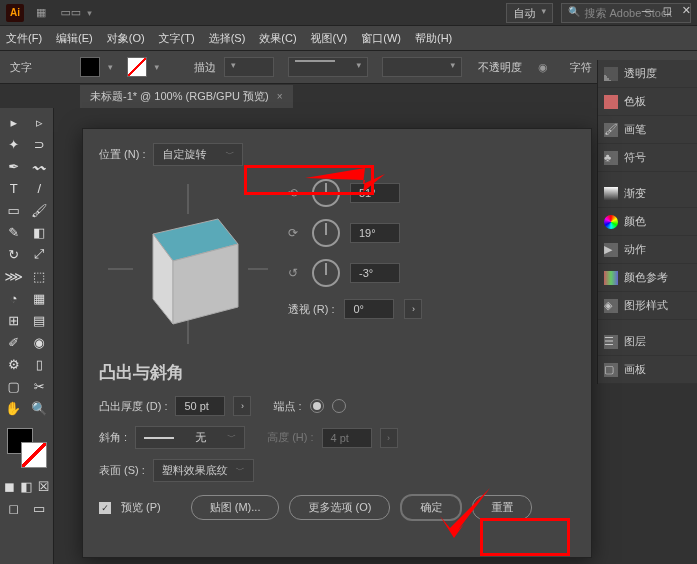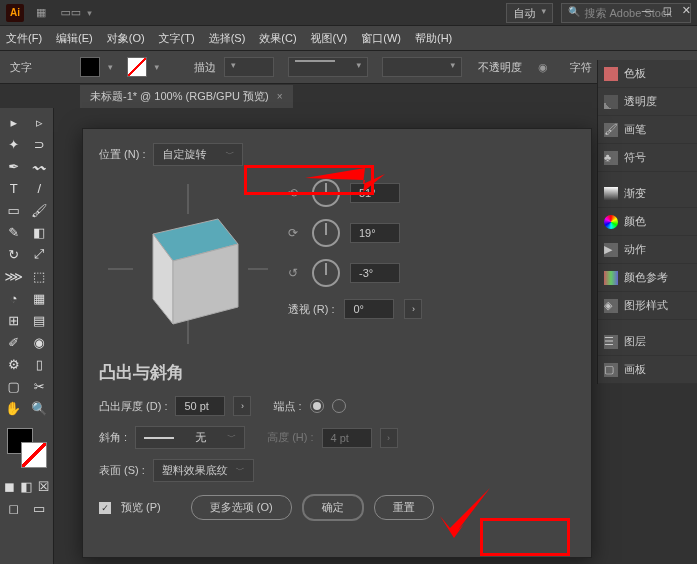--- a/index.html
+++ b/index.html
@@ -189,26 +189,26 @@
       </div>
     <div class="toolrow">
         <div class="tool">◻</div>
         <div class="tool">▭</div>
       </div>
   </div>
 </div>
 
 <div class="rightcol">
   <div class="panel-item">
+      <span class="picon" style="background:linear-gradient(45deg,#888 25%,#555 25%)"></span>
+      <span>透明度</span>
+    </div>
+  <div class="panel-item">
       <span class="picon" style="background:#c66"></span>
       <span>色板</span>
-    </div>
-  <div class="panel-item">
-      <span class="picon" style="background:linear-gradient(45deg,#888 25%,#555 25%)"></span>
-      <span>透明度</span>
     </div>
   <div class="panel-item">
       <span class="picon">🖌</span>
       <span>画笔</span>
     </div>
   <div class="panel-item">
       <span class="picon">♣</span>
       <span>符号</span>
     </div>
   <div class="panel-group"></div>
@@ -315,20 +315,21 @@
             <span>塑料效果底纹</span>
             <span class="car">﹀</span>
           </div>
       </div>
     </div>
 
     <div class="btnrow">
       <span class="chk">✓</span>
       <span class="label">预览 (P)</span>
       <div style="flex:0 0 10px"></div>
+      <button class="btn">贴图 (M)...</button>
       <button class="btn">更多选项 (O)</button>
       <button class="btn hl">确定</button>
       <button class="btn">重置</button>
     </div>
   </div>
 </div>
 
 <div class="red-box" style="left:244px;top:165px;width:130px;height:30px"></div>
 <svg class="red-arrow1">
     <polygon points="0,12 60,2 58,18 80,8 58,26 60,14" fill="red"></polygon>

